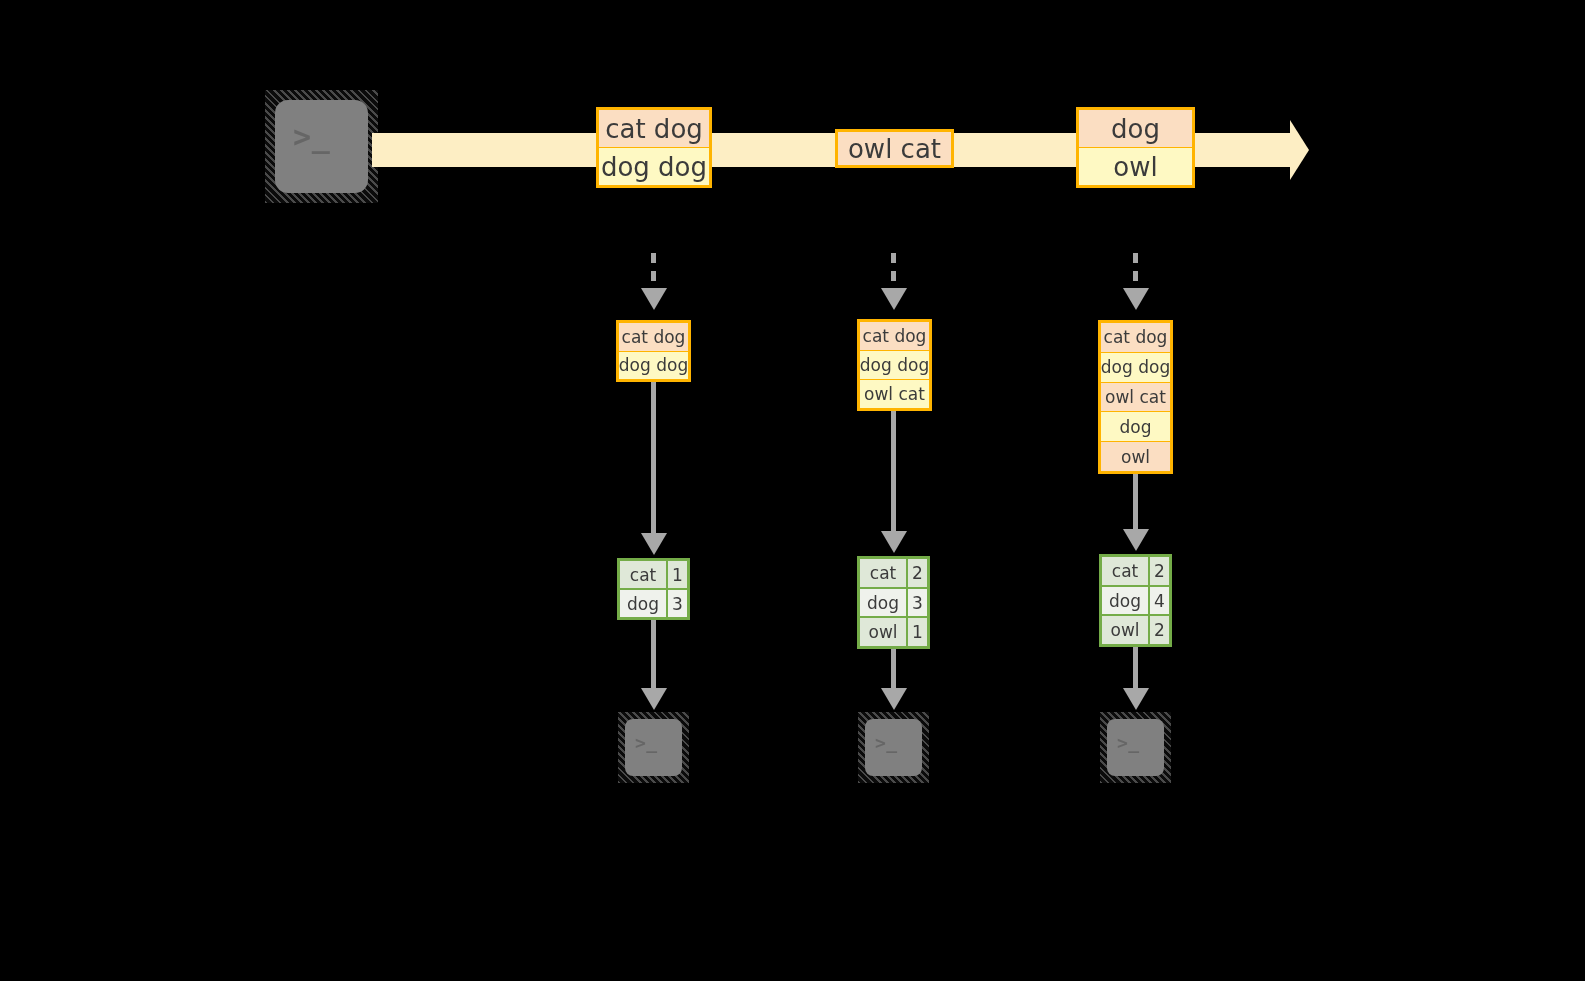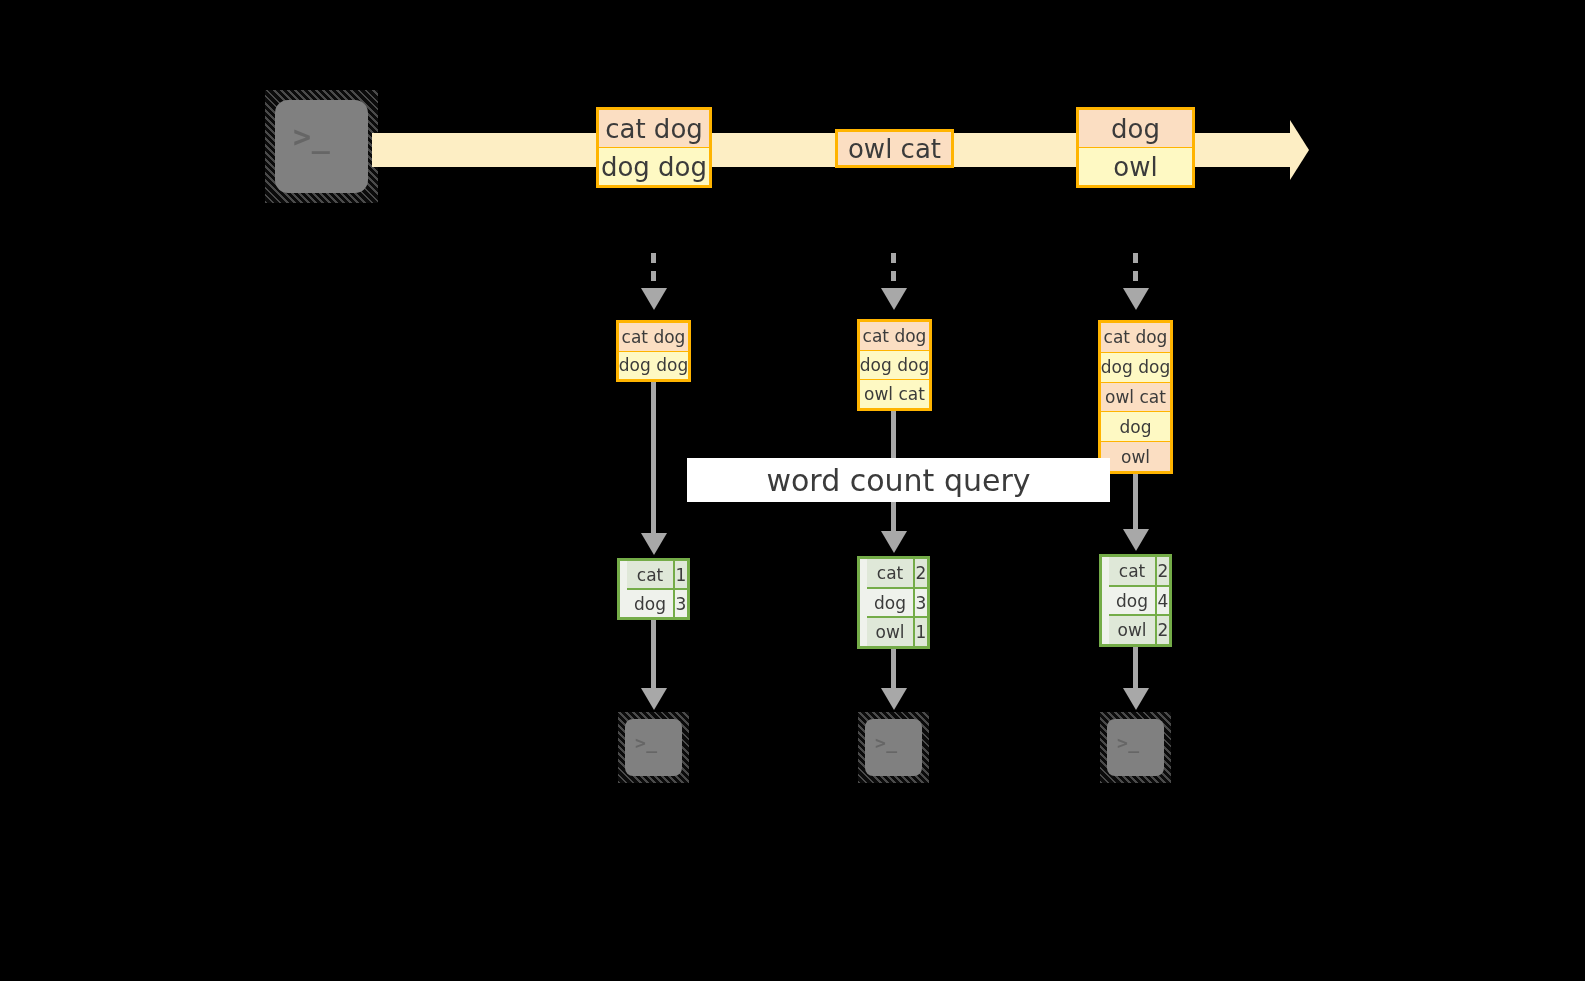--- a/index.html
+++ b/index.html
@@ -61,21 +61,20 @@
   .msgbox .row.shade{background:#fbdec2;}
 
   .big .row{font-size:26px;}
   .small .row{font-size:17px;}
 
   
   .tbl{
     border:3px solid #74ac48;
     display:flex;flex-direction:column;
     background:#eff2ec;
-    padding-left:7px;
   }
   .tbl .trow{
     display:flex;flex:1 1 auto;
     border-bottom:2px solid #74ac48;
   }
   .tbl .trow:last-child{border-bottom:none;}
   .tbl .trow.shade .tc{background:#dfe8d8;}
   .tbl .tc{
     display:flex;align-items:center;justify-content:center;
     color:#3b3b3b;font-size:17px;background:#eff2ec;
@@ -227,17 +226,14 @@
   </div>
 
   <div class="abs vline" style="left:1133px;top:647px;width:5px;height:41px;"></div>
   <div class="abs vhead" style="left:1123px;top:688px;"></div>
 
   <div class="abs term" style="left:1100px;top:712px;width:71px;height:71px;">
     <div class="term-inner" style="left:7px;top:7px;width:57px;height:57px;"></div>
     <div class="term-glyph" style="left:17px;top:22px;font-size:18px;">&gt;_</div>
   </div>
 
-  <div class="abs banner" style="left:687px;top:458px;width:423px;height:44px;">
-    <span>word count query</span>
-  </div>
 
 </div>
 
 </body></html>

